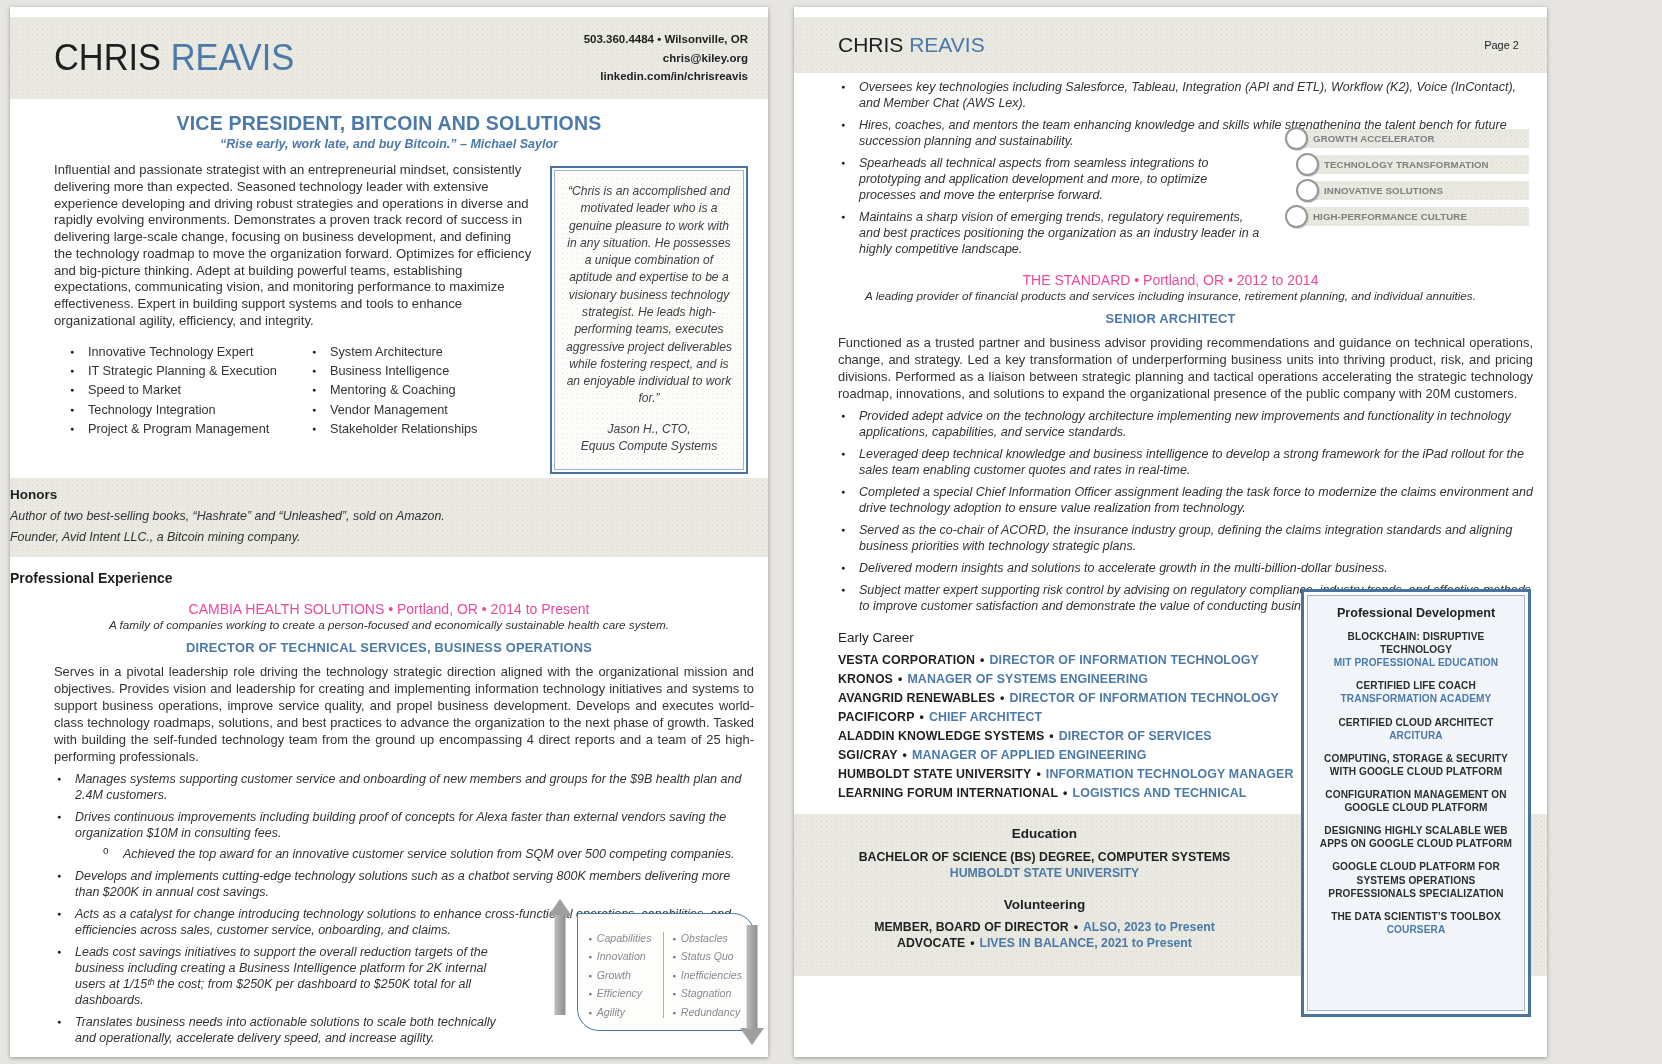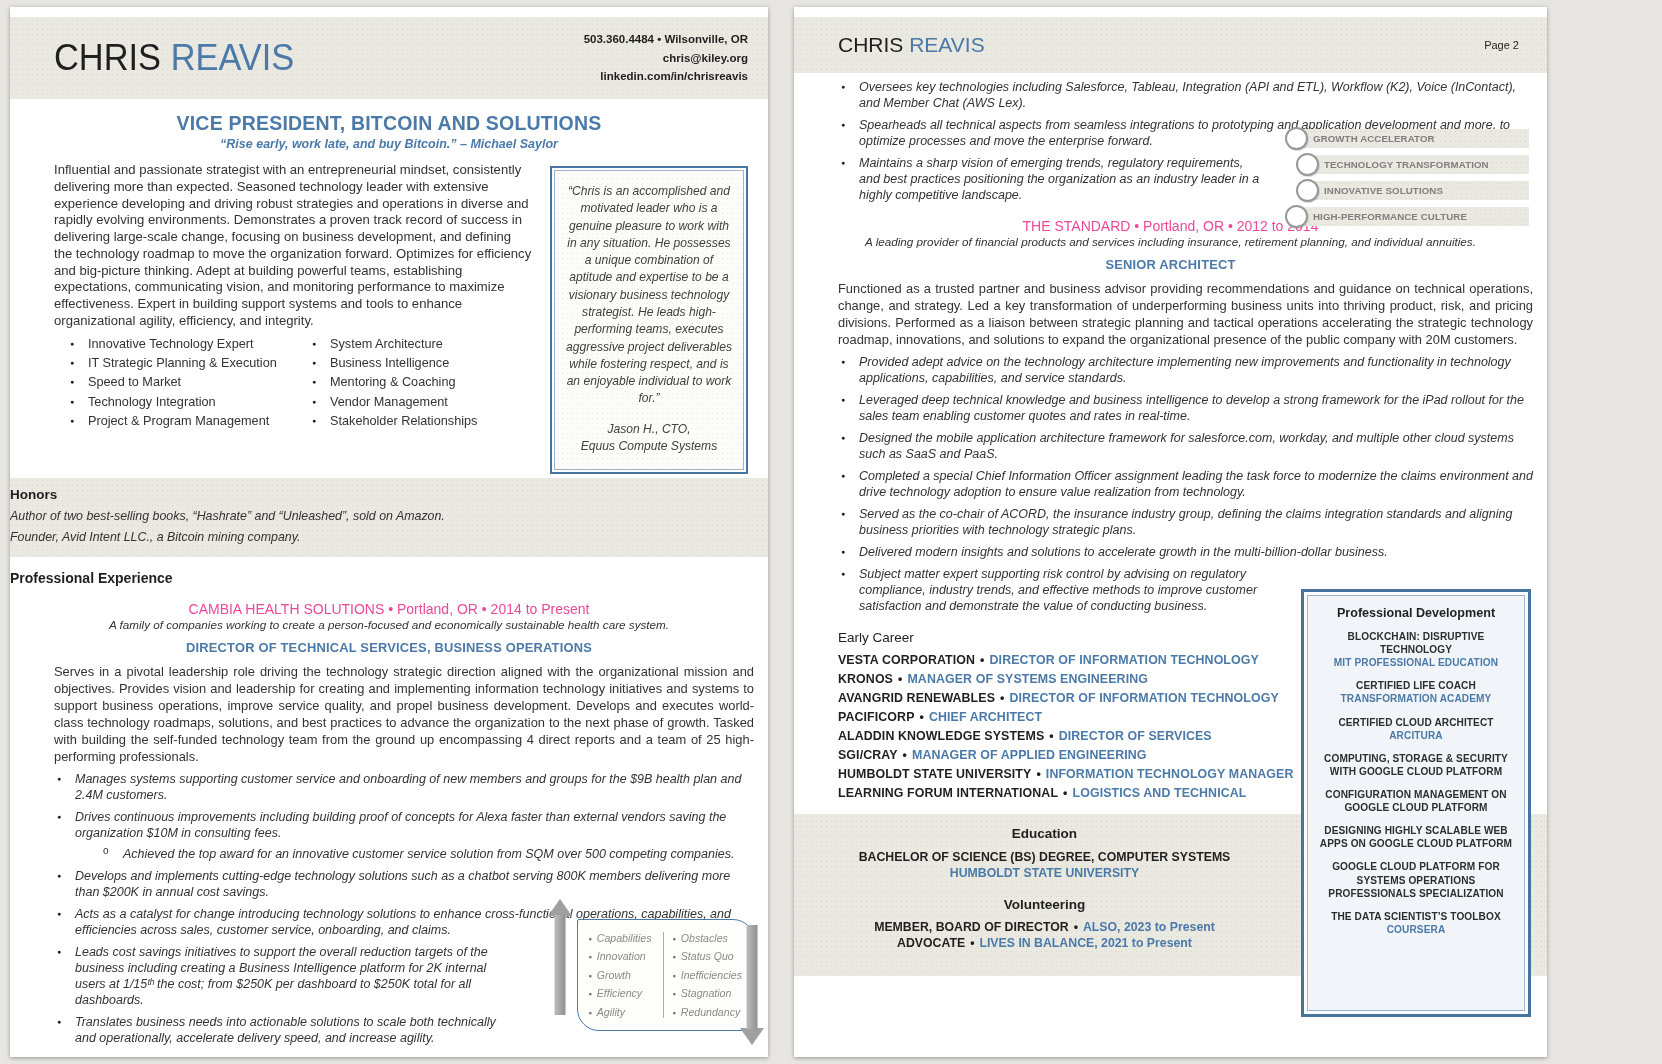--- a/index.html
+++ b/index.html
@@ -15,21 +15,21 @@
 .p1-name{font-size:37px;color:#1f1f1f;white-space:nowrap;transform:scaleX(.93);transform-origin:left center}
 .p1-name .last{color:#4b79a8}
 .contact{text-align:right;font-weight:700;font-size:11.5px;line-height:1.6;color:#1f1f1f}
 .p1-title{margin-top:13px;text-align:center;font-weight:700;font-size:19.5px;color:#4b79a8;letter-spacing:.2px}
 .p1-tagline{margin-top:2px;text-align:center;font-weight:700;font-style:italic;font-size:12.5px;color:#4b79a8}
 
 
 .p1-row{display:flex;align-items:flex-start;padding:11px 20px 0 44px;}
 .p1-left{flex:1}
 .summary{width:478px;font-size:13.1px;line-height:1.28;color:#333}
-.skills{display:flex;margin-top:5px;padding-left:16px}
+.skills{display:flex;margin-top:13px;padding-left:16px}
 .skills ul{list-style:none}
 .skills ul:first-of-type{width:242px}
 .skills li{font-size:12.7px;line-height:1.53;color:#333;position:relative;padding-left:18px}
 .skills li::before{content:"●";position:absolute;left:0;top:4px;font-size:7px;color:#1f1f1f}
 .tbox{width:198px;flex:none;border:2px solid #46749e;background:#fff;padding:2px;margin-top:4px}
 .tbox-inner{border:1px solid #9db4cb;padding:12px 9px 14px;text-align:center;font-style:italic;color:#3f3f3f;background-color:#fcfcfa;background-image:radial-gradient(circle,#e9e9e4 .8px,transparent .9px);background-size:5px 5px}
 .tquote{font-size:12.1px;line-height:1.43}
 .tattr{margin-top:13px;font-size:12.1px;line-height:1.4}
 
 
@@ -53,21 +53,21 @@
 .p1-graphic{position:absolute;right:4px;bottom:26px;display:flex;align-items:flex-end;z-index:2}
 .arr{width:24px;position:relative;flex:none}
 .arr::before{content:"";position:absolute;left:50%;transform:translateX(-50%)}
 .arr::after{content:"";position:absolute;left:50%;transform:translateX(-50%);width:11px;background:linear-gradient(90deg,#bdbdbd,#8f8f8f)}
 .arr-up{height:116px;margin-bottom:16px}
 .arr-up::before{top:0;border-left:12px solid transparent;border-right:12px solid transparent;border-bottom:17px solid #9f9f9f}
 .arr-up::after{top:16px;bottom:0}
 .arr-down{height:120px;margin-bottom:-14px;margin-left:-15px;z-index:2}
 .arr-down::before{bottom:0;border-left:12px solid transparent;border-right:12px solid transparent;border-top:17px solid #9f9f9f}
 .arr-down::after{bottom:16px;top:0}
-.tg-box{display:flex;align-items:flex-start;margin-left:5px;border:1px solid #4b79a8;border-radius:2px 22px 2px 22px;background-color:#fdfdfb;background-image:radial-gradient(circle,#ececе7 .8px,transparent .9px);background-size:5px 5px;padding:9px 12px 9px 11px}
+.tg-box{display:flex;align-items:flex-start;margin-left:5px;border:1px solid #4b79a8;border-radius:2px 22px 2px 22px;background-color:#fdfdfb;background-image:radial-gradient(circle,#ececе7 .8px,transparent .9px);background-size:5px 5px;padding:15px 12px 9px 11px}
 .tg-col{list-style:none}
 .tg-col li{font-size:10.6px;font-style:italic;color:#8a8a8a;line-height:1.72;white-space:nowrap}
 .tg-col li::before{content:"▪";margin-right:5px;color:#6f6f6f;font-size:9px}
 .tg-sep{width:1px;background:#adadad;align-self:stretch;margin:3px 9px 3px 11px}
 
 
 .p2-header{margin-top:10px;height:56px;display:flex;justify-content:space-between;align-items:center;padding:0 28px 0 44px}
 .p2-name{font-size:21px;color:#1f1f1f}
 .p2-name .last{color:#4b79a8}
 .page-label{font-size:11px;color:#1f1f1f}
@@ -247,20 +247,21 @@
       <span>CHRIS</span>
       <span class="last">REAVIS</span>
     </div>
     <div class="page-label">Page 2</div>
   </div>
 
   <div class="bullets" id="p2-top">
     <ul>
 
     <li>Oversees key technologies including Salesforce, Tableau, Integration (API and ETL), Workflow (K2), Voice (InContact), and Member Chat (AWS Lex).</li>
+        <li>Hires, coaches, and mentors the team enhancing knowledge and skills while strengthening the talent bench for future succession planning and sustainability.</li>
         <li>Spearheads all technical aspects from seamless integrations to prototyping and application development and more, to optimize processes and move the enterprise forward.</li>
         <li>Maintains a sharp vision of emerging trends, regulatory requirements, and best practices positioning the organization as an industry leader in a highly competitive landscape.</li>
       </ul>
     <div class="chain">
 
         <div class="chain-row">
           <div class="chain-circle"></div>
           <div class="chain-bar">GROWTH ACCELERATOR</div>
         </div>
 
@@ -284,21 +285,20 @@
   <div class="company">THE STANDARD • Portland, OR • 2012 to 2014</div>
   <div class="cdesc">A leading provider of financial products and services including insurance, retirement planning, and individual annuities.</div>
   <div class="role">SENIOR ARCHITECT</div>
   <p class="intro">Functioned as a trusted partner and business advisor providing recommendations and guidance on technical operations, change, and strategy. Led a key transformation of underperforming business units into thriving product, risk, and pricing divisions. Performed as a liaison between strategic planning and tactical operations accelerating the strategic technology roadmap, innovations, and solutions to expand the organizational presence of the public company with 20M customers.</p>
 
   <div class="bullets" id="p2-job-bullets">
     <ul>
 
     <li>Provided adept advice on the technology architecture implementing new improvements and functionality in technology applications, capabilities, and service standards.</li>
         <li>Leveraged deep technical knowledge and business intelligence to develop a strong framework for the iPad rollout for the sales team enabling customer quotes and rates in real-time.</li>
-        <li>Designed the mobile application architecture framework for salesforce.com, workday, and multiple other cloud systems such as SaaS and PaaS.</li>
         <li>Completed a special Chief Information Officer assignment leading the task force to modernize the claims environment and drive technology adoption to ensure value realization from technology.</li>
         <li>Served as the co-chair of ACORD, the insurance industry group, defining the claims integration standards and aligning business priorities with technology strategic plans.</li>
         <li>Delivered modern insights and solutions to accelerate growth in the multi-billion-dollar business.</li>
         <li>Subject matter expert supporting risk control by advising on regulatory compliance, industry trends, and effective methods to improve customer satisfaction and demonstrate the value of conducting business.</li>
       </ul>
   </div>
 
   <div class="ec">
     <div class="ec-h">Early Career</div>
     <div class="ec-list">

